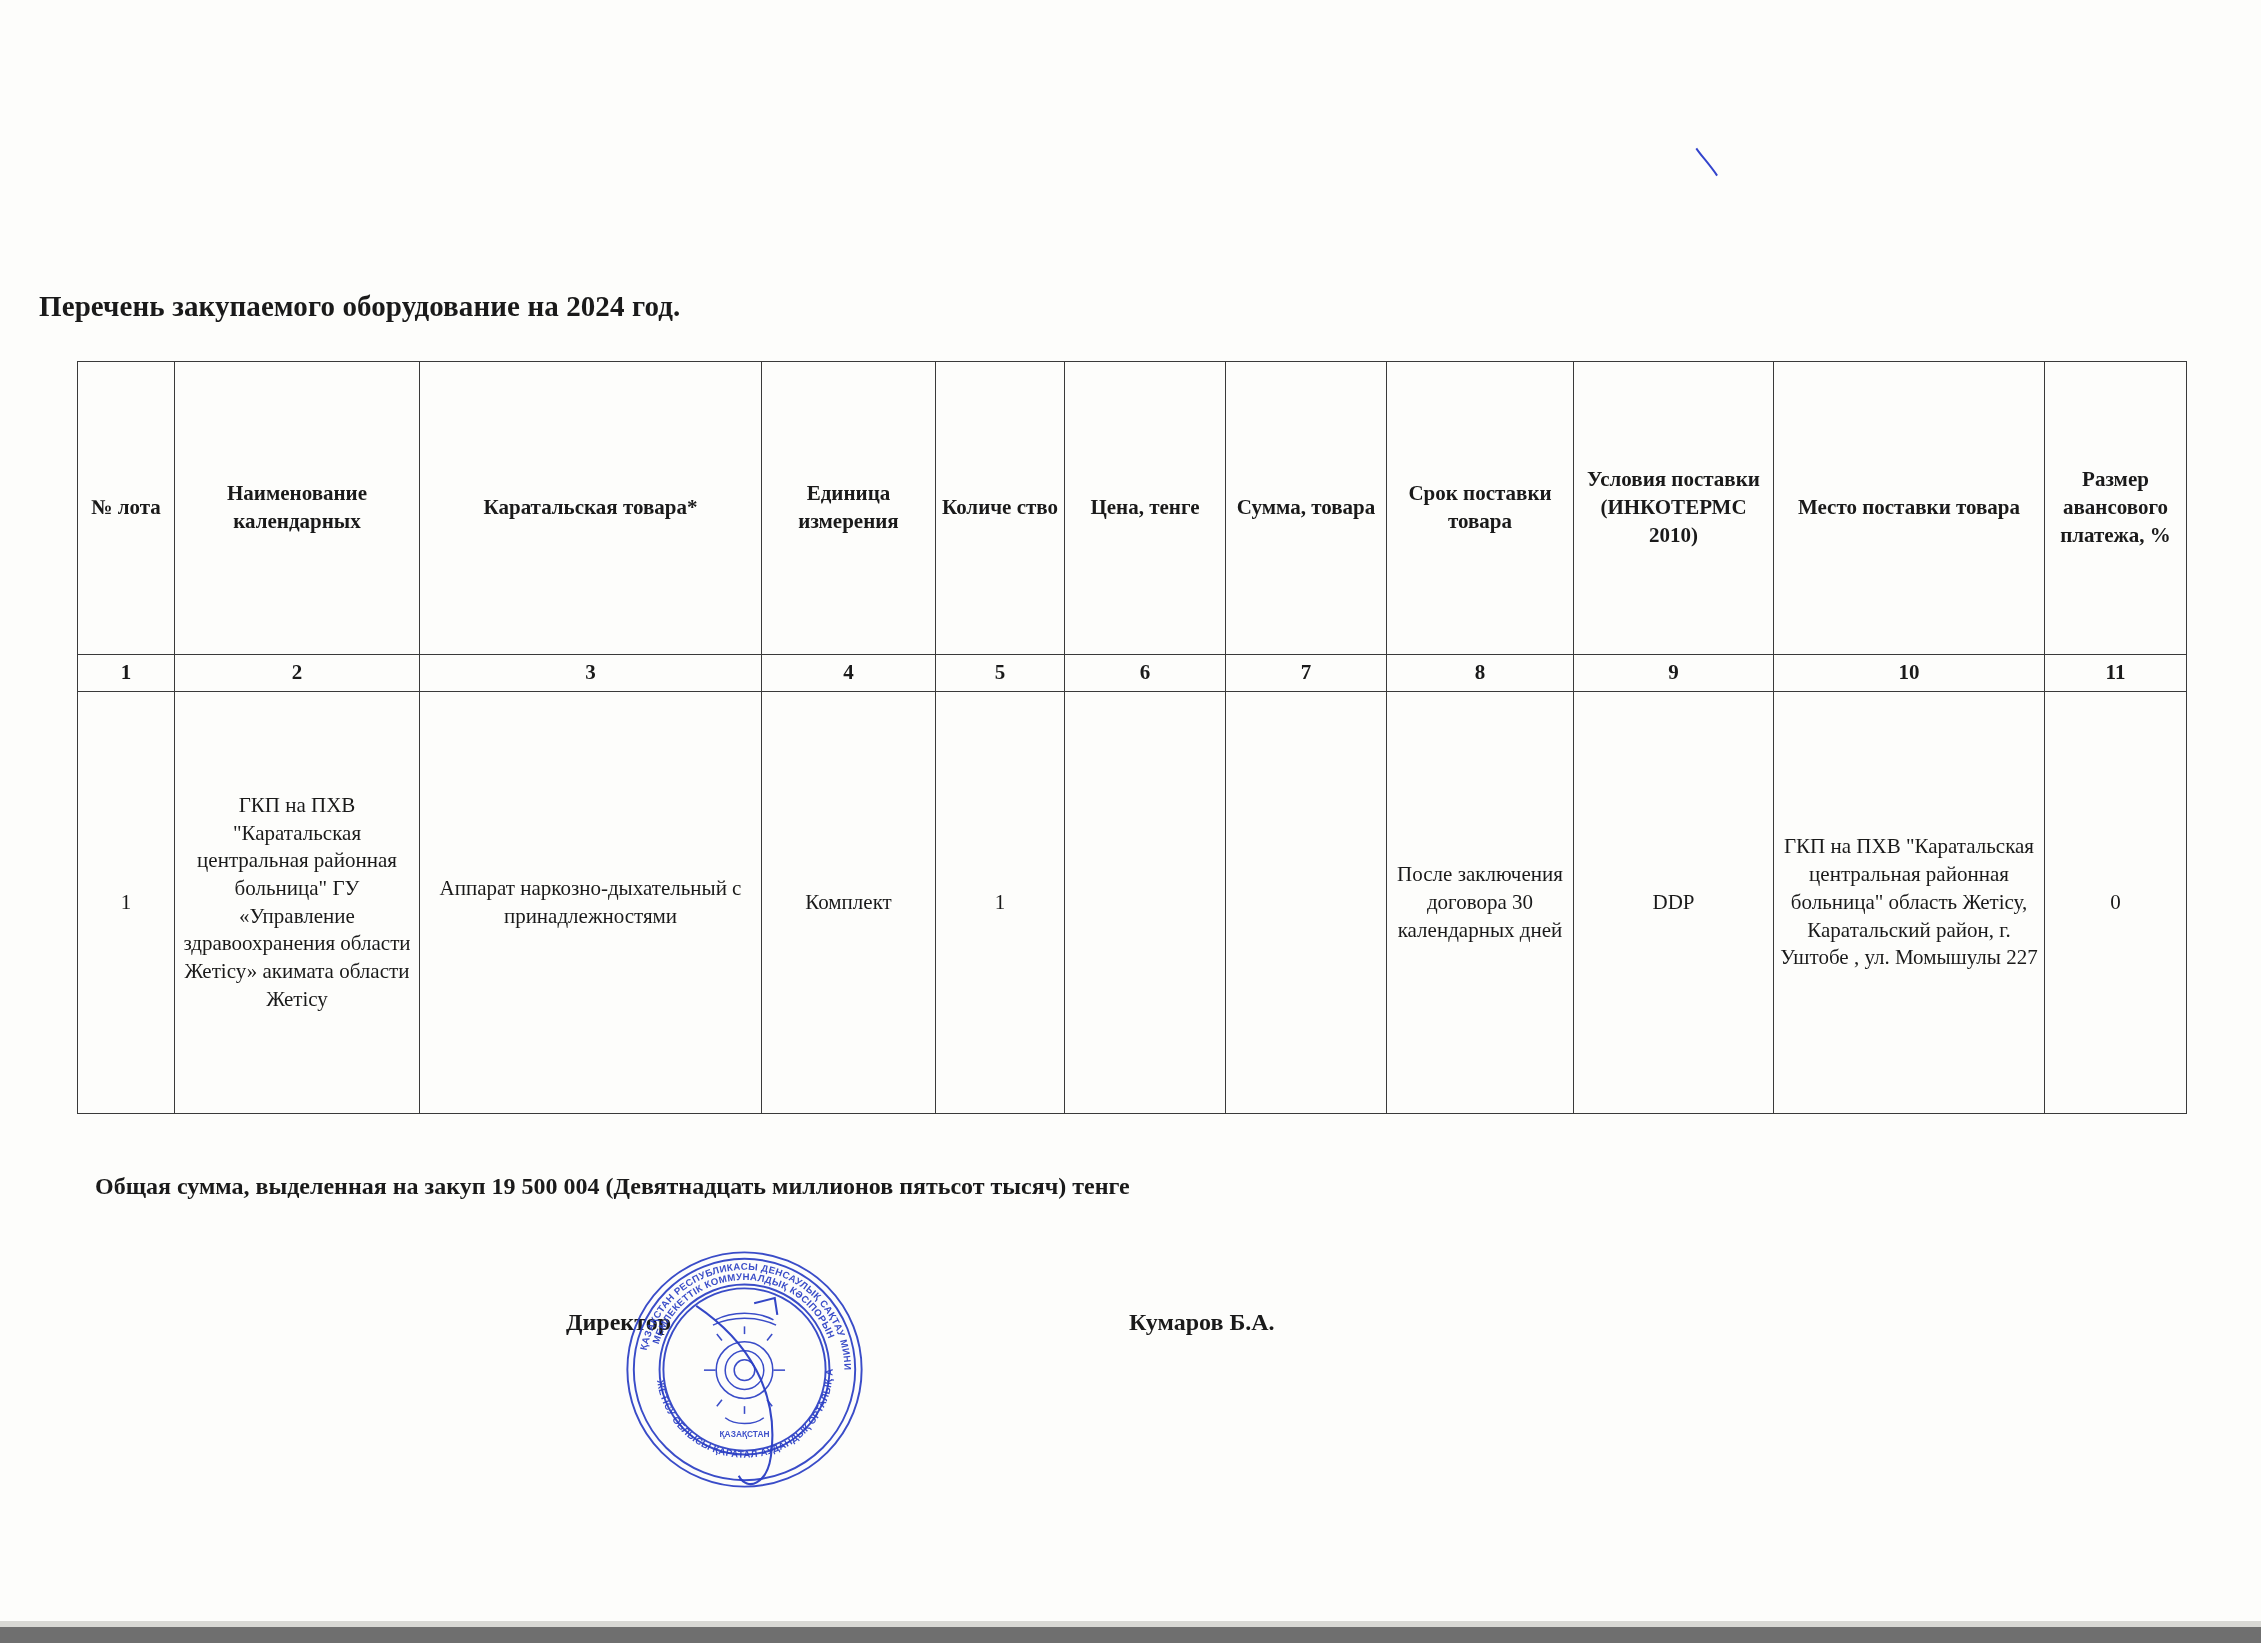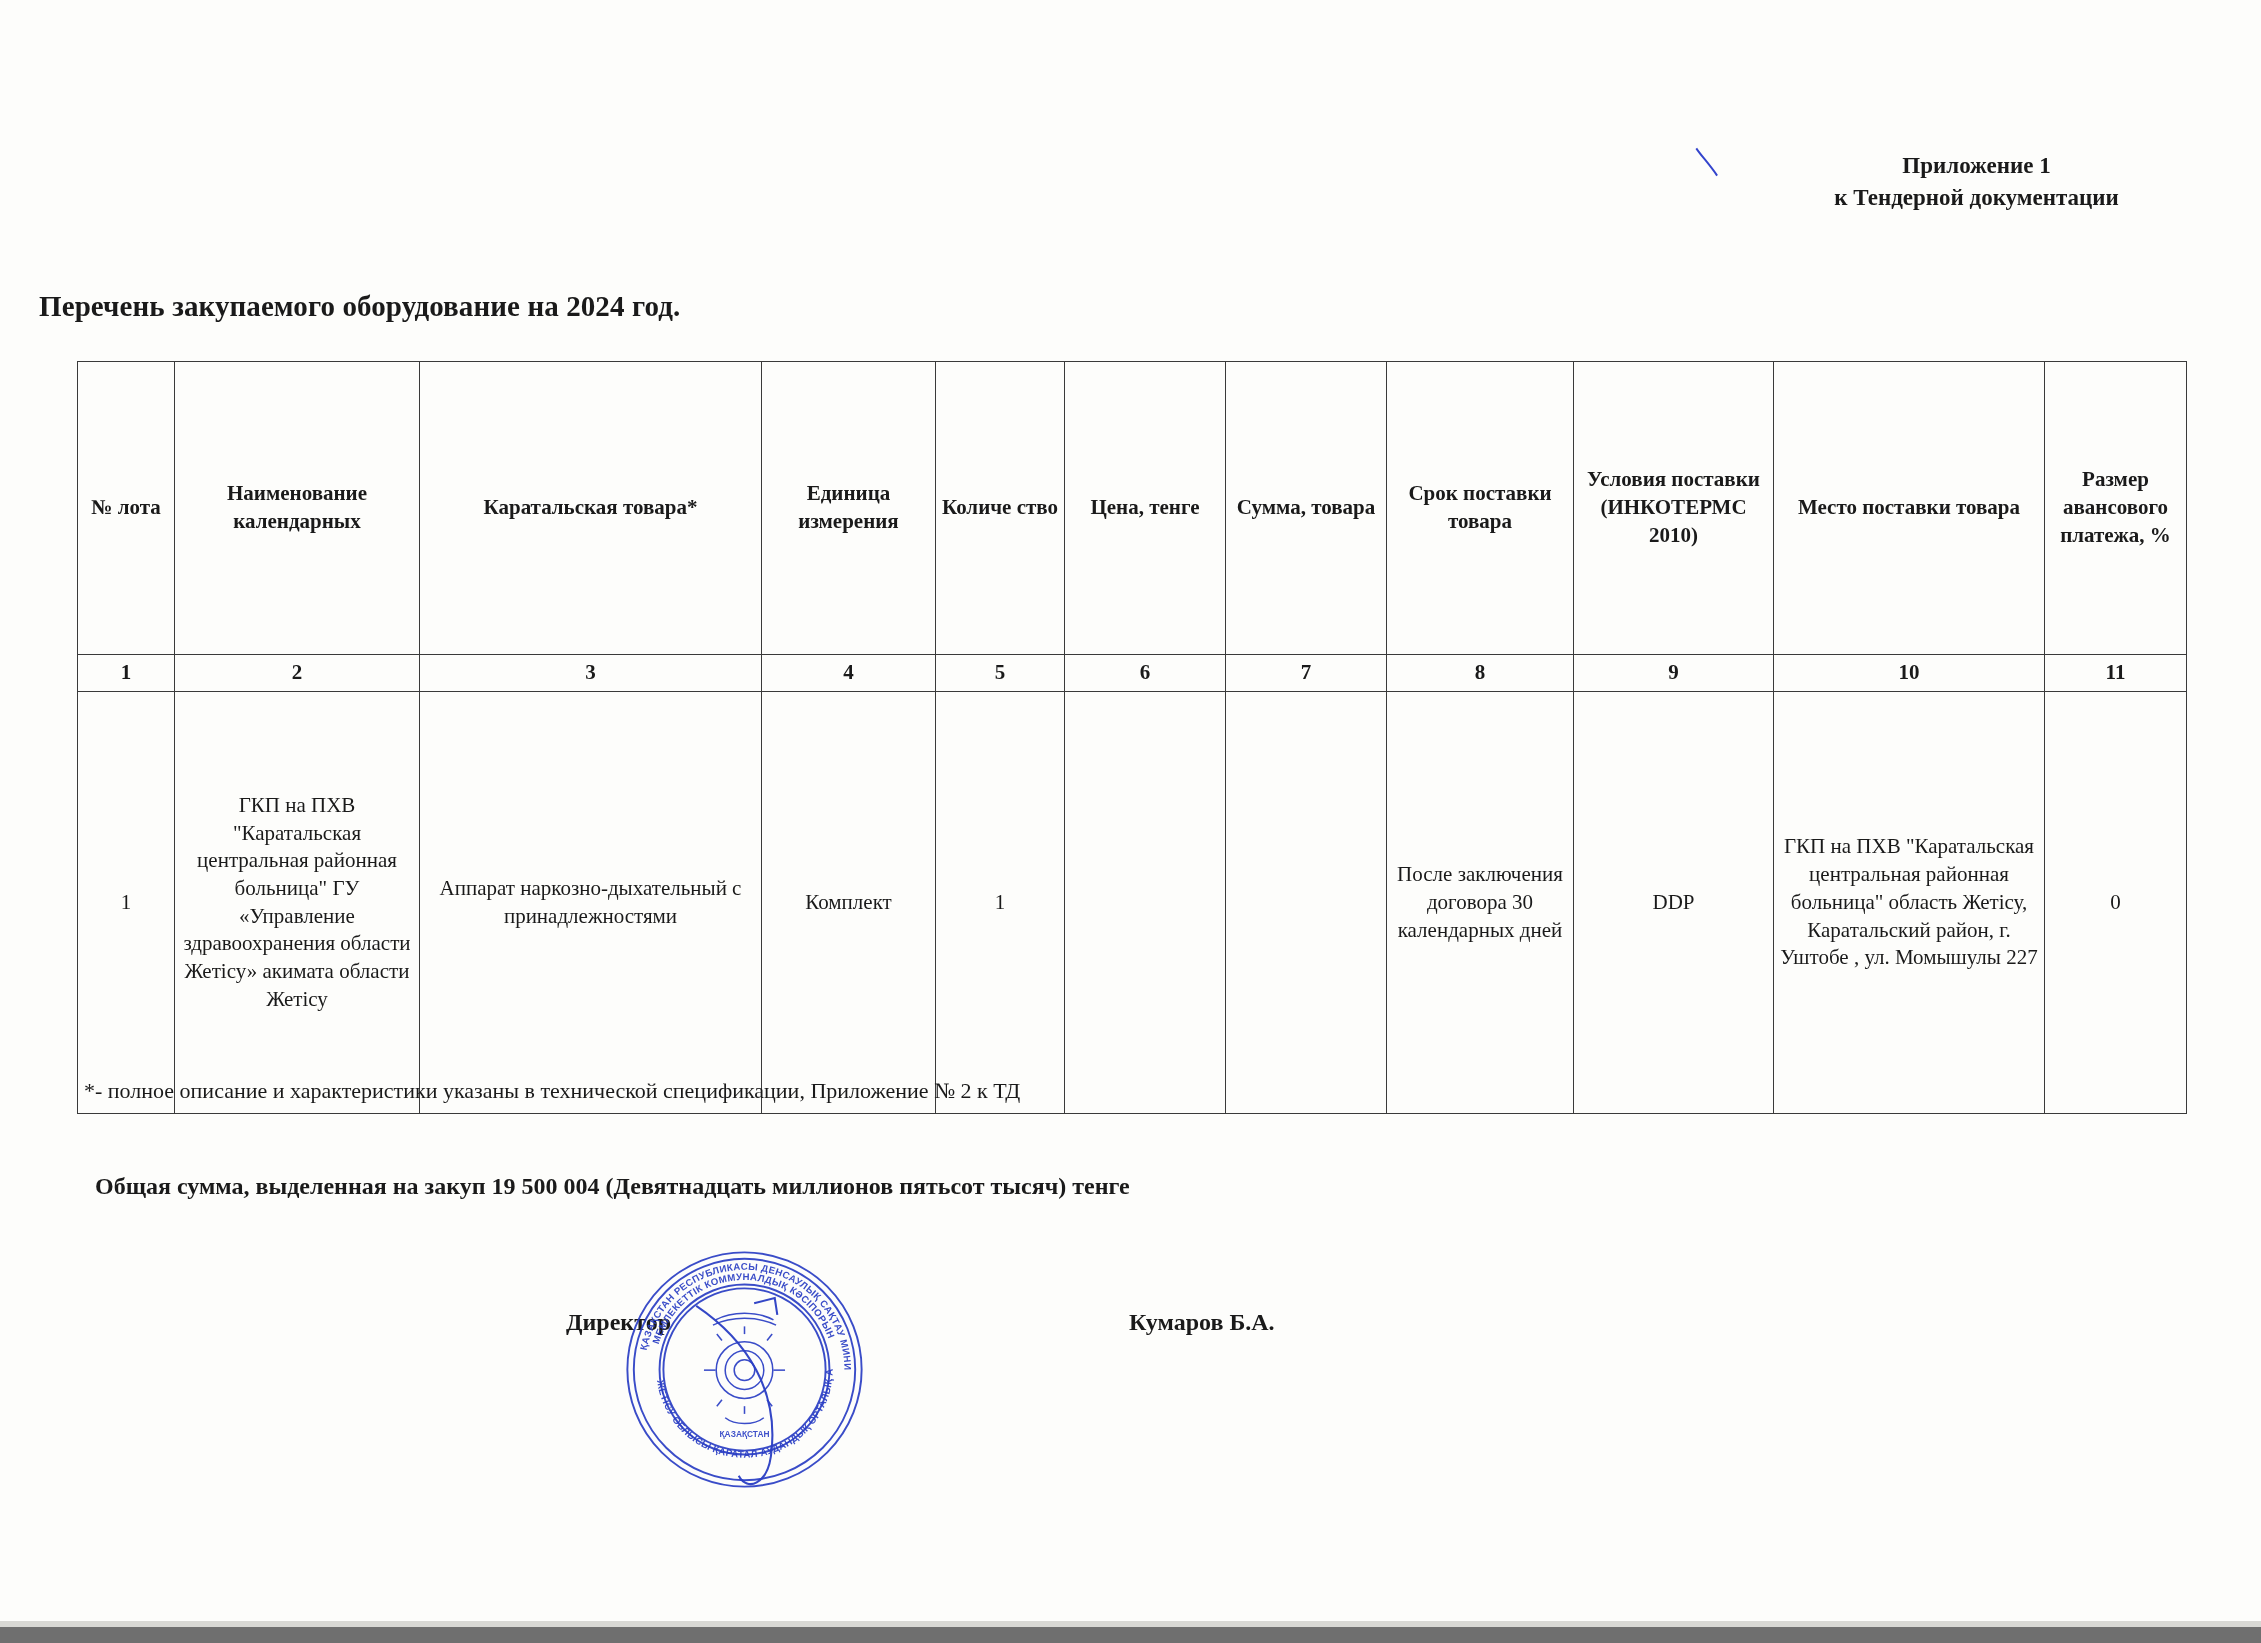--- a/index.html
+++ b/index.html
@@ -144,24 +144,20 @@
 </style>
 </head>
 <body>
 
 <div class="page">
 
   <svg class="pen-mark" viewBox="0 0 40 46">
     <path d="M2 2 C 10 14, 22 26, 34 44" stroke="#3344cc" stroke-width="3" fill="none"></path>
   </svg>
 
-  <div class="header-block">
-    <div>Приложение 1</div>
-    <div>к Тендерной документации</div>
-  </div>
 
   <div class="doc-title">Перечень закупаемого оборудование  на 2024 год.</div>
 
   <table class="main">
     <colgroup>
       <col style="width:97px">
       <col style="width:245px">
       <col style="width:342px">
       <col style="width:174px">
       <col style="width:129px">
@@ -210,21 +206,20 @@
         <td class="body-cell"></td>
         <td class="body-cell"></td>
         <td class="body-cell">После заключения договора 30 календарных дней</td>
         <td class="body-cell">DDP</td>
         <td class="body-cell">ГКП на ПХВ "Каратальская центральная районная больница" область Жетісу, Каратальский район, г. Уштобе , ул. Момышулы 227</td>
         <td class="body-cell">0</td>
       </tr>
     </tbody>
   </table>
 
-  <div class="note">*- полное описание и характеристики  указаны  в технической спецификации, Приложение № 2 к ТД</div>
 
   <div class="total">Общая сумма, выделенная на закуп  19 500 004 (Девятнадцать миллионов пятьсот тысяч) тенге</div>
 
   <div class="sign-row">
     <span class="sign-director">Директор</span>
     <span class="sign-name">Кумаров Б.А.</span>
   </div>
 
   <div class="stamp">
     <svg viewBox="0 0 390 390" width="251" height="251">

